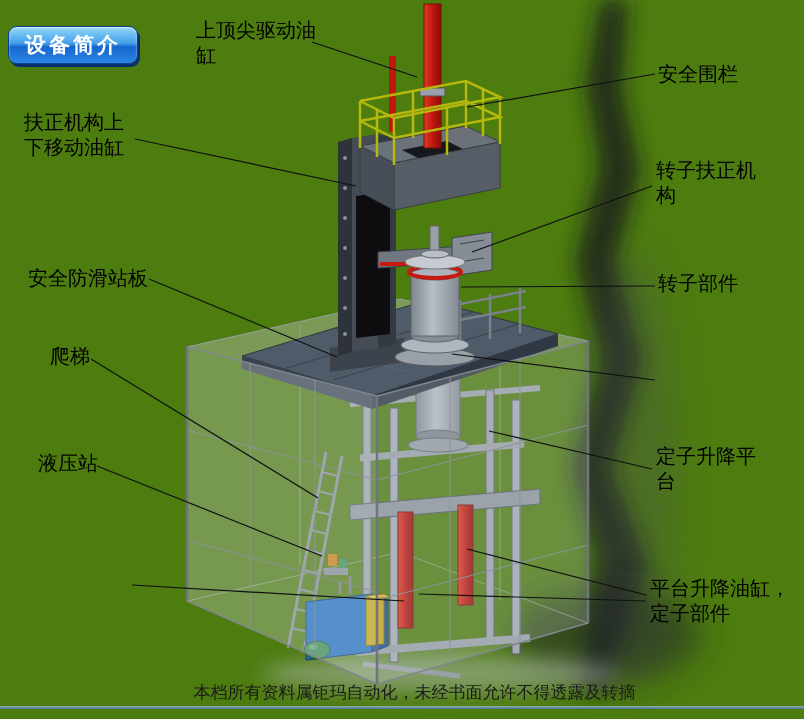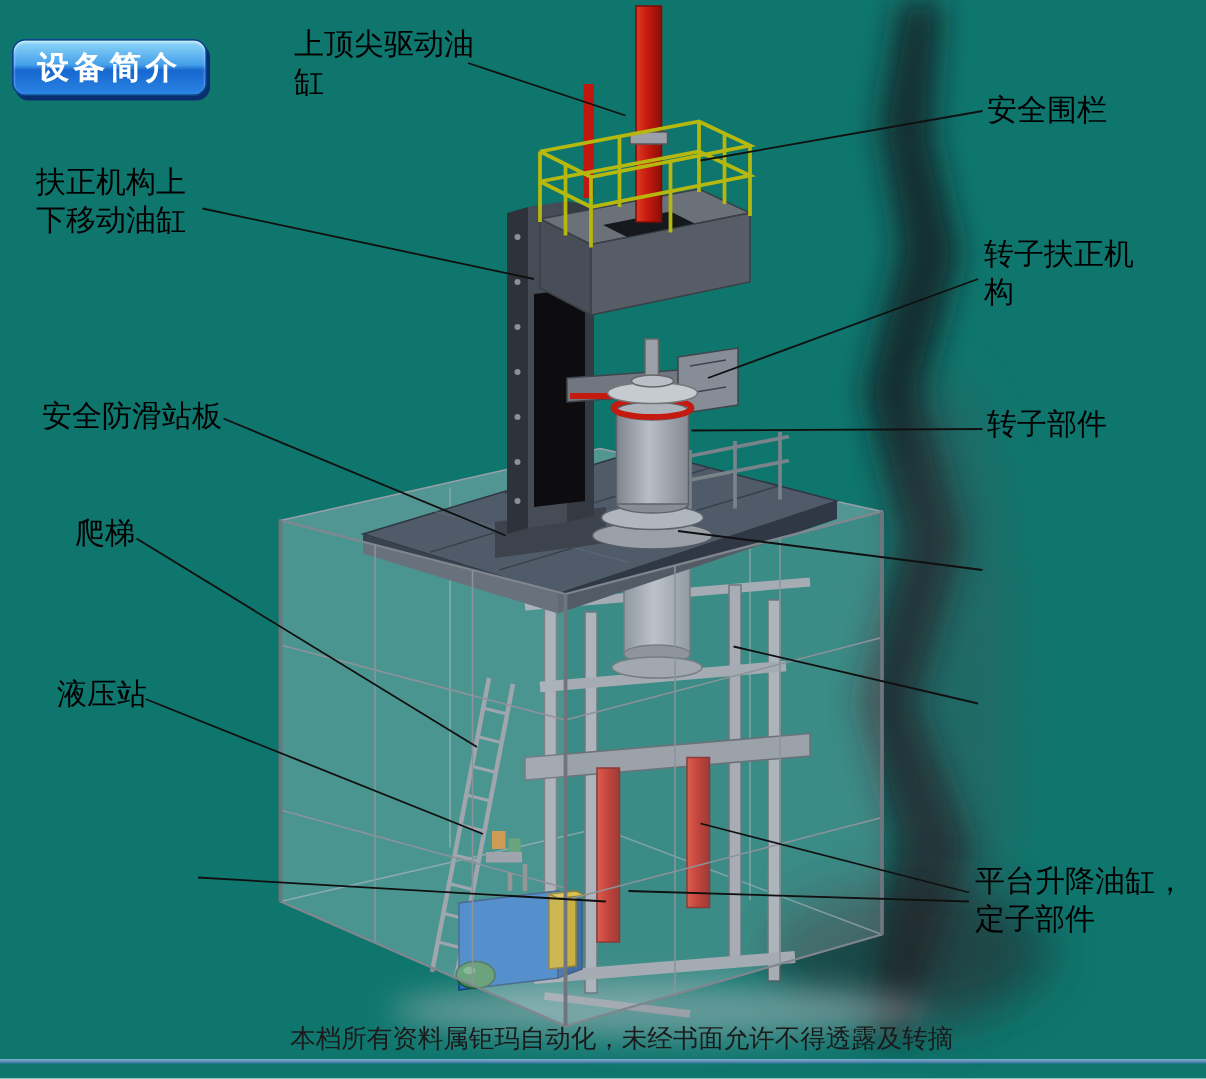--- a/index.html
+++ b/index.html
@@ -1,17 +1,17 @@
 <!DOCTYPE html>
 <html><head>
 <meta charset="utf-8">
 <style>
   html,body{margin:0;padding:0;background:#fff;}
   body{width:804px;height:719px;overflow:hidden;font-family:"Liberation Sans","DejaVu Sans",sans-serif;}
-  .stage{position:relative;width:804px;height:719px;background:#0f766e;}
+  .stage{position:relative;width:804px;height:719px;background:#4d7c0f;}
   .scene{position:absolute;left:0;top:0;}
   .badge{
     position:absolute;left:8px;top:26px;width:128px;height:36px;
     background:linear-gradient(180deg,#8fd8f8 0%,#45a0ea 45%,#1767cf 55%,#2a84e4 100%);
     border:1px solid #0b3f8f;border-radius:9px;
     box-shadow:2px 3px 0 #0a2f6e, inset 0 1px 2px rgba(255,255,255,.75);
     color:#fff;font-weight:bold;font-size:21px;letter-spacing:3px;
     display:flex;align-items:center;justify-content:center;
   }
   .label{
@@ -252,20 +252,21 @@
 
   <div class="label" style="left:656px;top:158px;width:110px">转子扶正机构</div>
 
   <div class="label" style="left:658px;top:271px;width:110px">转子部件</div>
 
   <div class="label" style="left:50px;top:344px;width:60px">爬梯</div>
 
 
   <div class="label" style="left:38px;top:451px;width:80px">液压站</div>
 
+  <div class="label" style="left:656px;top:444px;width:110px">定子升降平台</div>
 
 
   <div class="label" style="left:650px;top:576px;width:150px">平台升降油缸，定子部件</div>
 
   <div class="footer">本档所有资料属钜玛自动化，未经书面允许不得透露及转摘</div>
 
   <div class="bottom-line"></div>
 </div>
 
 </body></html>

